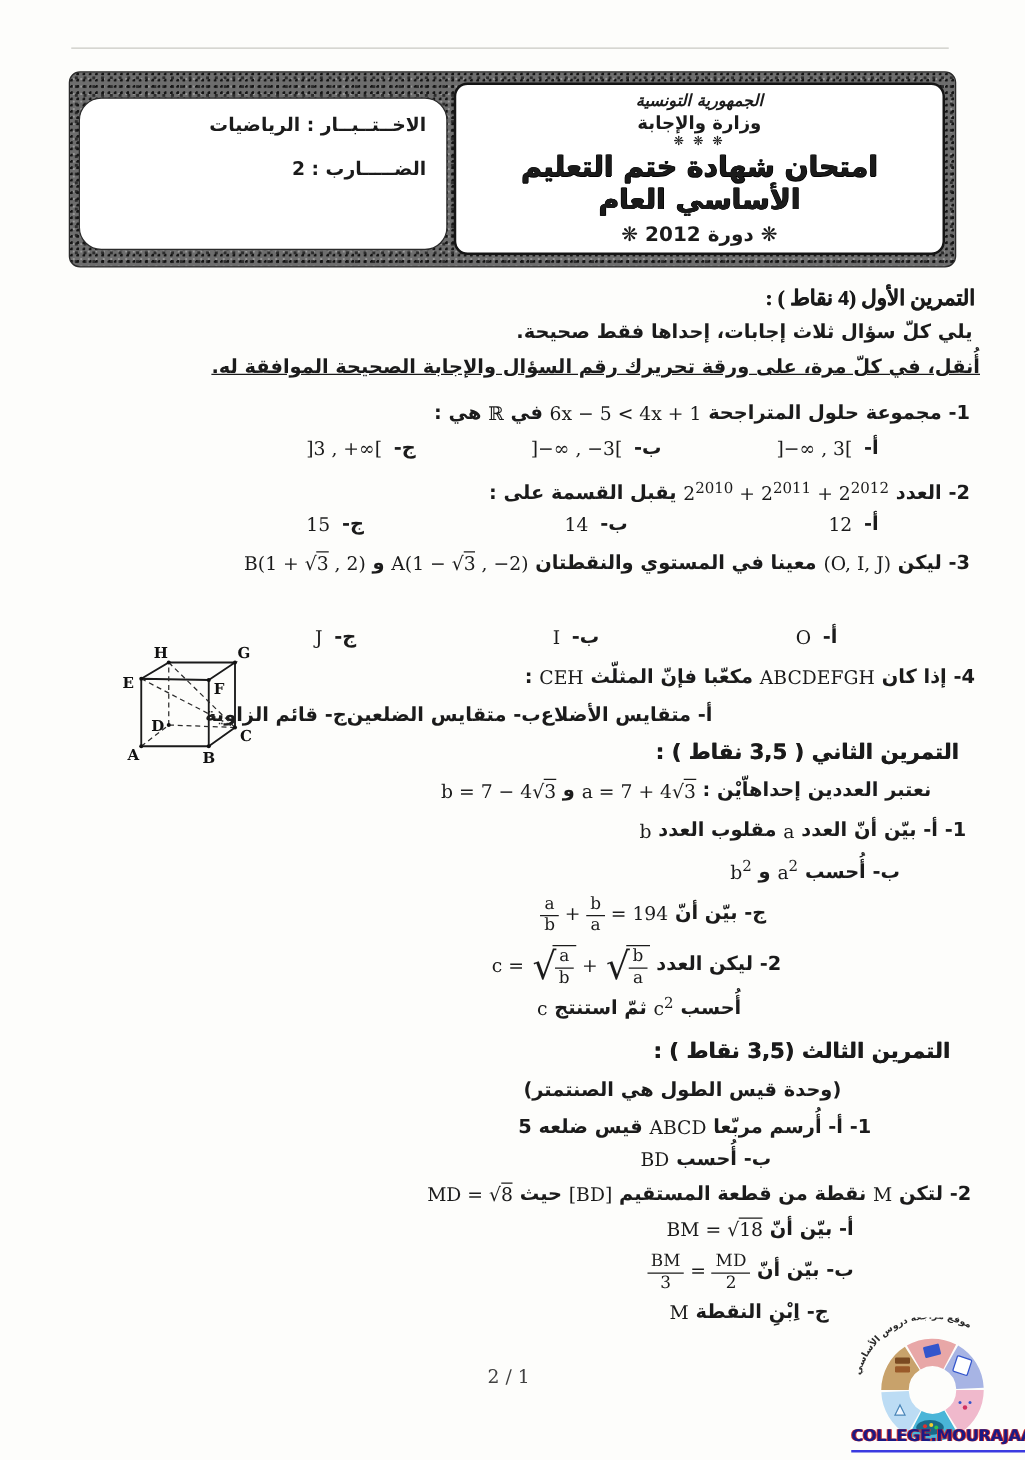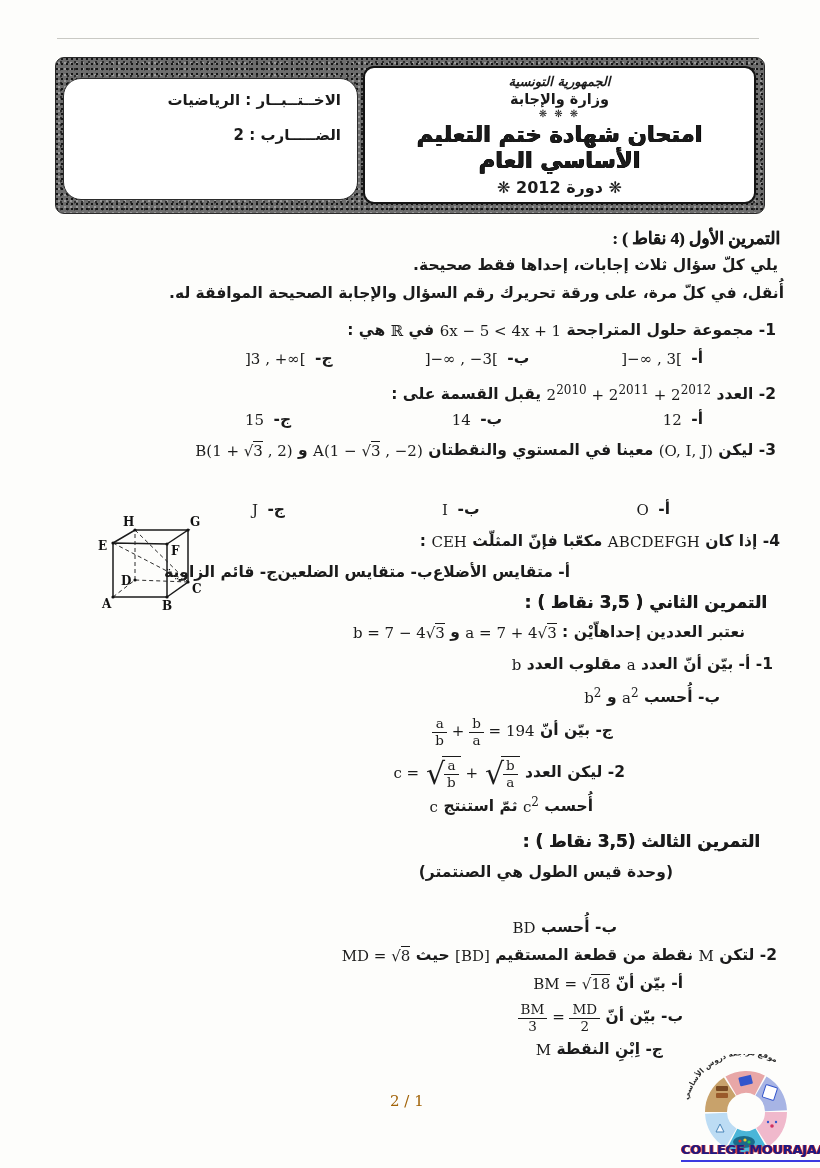--- a/index.html
+++ b/index.html
@@ -66,21 +66,21 @@
            vertical-align:middle;padding:1px 2px 0 2px;}
   .bigsqrt{font-size:30px;font-weight:normal;vertical-align:middle;
            font-family:"DejaVu Serif", serif;margin-left:2px;margin-right:-3px;}
 
   
   .cube{position:absolute;left:85px;top:500px;}
   .cube text{font-family:"DejaVu Serif", serif;font-weight:bold;font-size:12px;fill:#111;}
 
   
   .page-number{position:absolute;left:390px;top:1092px;
-    font-family:"DejaVu Serif", serif;font-size:15px;color:#a16207;direction:ltr;}
+    font-family:"DejaVu Serif", serif;font-size:15px;color:#404040;direction:ltr;}
   .logo{position:absolute;left:680px;top:1054px;}
   .site-link{
     position:absolute;left:681px;top:1142px;width:139px;
     font-size:13px;font-weight:bold;letter-spacing:-0.3px;white-space:nowrap;
     color:#1a1a85;text-shadow:0.8px 0 0 #d03030,-0.8px 0 0 #d03030;
     border-bottom:2.5px solid #3a3ae0;padding-bottom:3px;direction:ltr;
   }
 </style>
 </head>
 <body>
@@ -97,21 +97,21 @@
       <div class="session">❋  دورة 2012  ❋</div>
     </div>
     <div class="box-left">
       <div class="info-line">الاخــتــبــار : الرياضيات</div>
       <div class="info-line">الضـــــارب : 2</div>
     </div>
   </div>
 
   <div class="line t-title" style="top:228px;right:40px;font-family:Liberation Serif, serif;">التمرين الأول (4 نقاط ) :</div>
   <div class="line" style="top:256px;right:42px;">يلي كلّ سؤال ثلاث إجابات، إحداها فقط صحيحة.</div>
-  <div class="line" style="top:284px;right:36px;">أُنقل، في كلّ مرة، على ورقة تحريرك رقم السؤال والإجابة الصحيحة الموافقة له.</div>
+  <div class="line" style="top:284px;right:36px;text-decoration:underline;">أُنقل، في كلّ مرة، على ورقة تحريرك رقم السؤال والإجابة الصحيحة الموافقة له.</div>
 
   <div class="line" style="top:321px;right:44px;">
     <span>1- مجموعة حلول المتراجحة</span>
     <span class="m">6x − 5 &lt; 4x + 1</span>
     <span>في</span>
     <span class="m">ℝ</span>
     <span>هي :</span>
   </div>
   <div class="answers" style="top:349px;left:245px;width:458px;">
     <span class="ans"><span>أ-</span> <span class="m">]−∞ , 3[</span></span>
@@ -237,20 +237,25 @@
   <div class="line" style="top:795px;right:227px;">
     <span>أُحسب</span>
     <span class="m"><span>c</span><sup>2</sup></span>
     <span>ثمّ استنتج</span>
     <span class="m">c</span>
   </div>
 
   <div class="line t-title" style="top:831px;right:60px;">التمرين الثالث (3,5 نقاط ) :</div>
   <div class="line" style="top:863px;right:147px;">(وحدة قيس الطول هي الصنتمتر)</div>
 
+  <div class="line" style="top:892px;right:123px;">
+    <span>1- أ- أُرسم مربّعا</span>
+    <span class="m">ABCD</span>
+    <span>قيس ضلعه 5</span>
+  </div>
 
   <div class="line" style="top:918px;right:203px;">
     <span>ب- أُحسب</span>
     <span class="m">BD</span>
   </div>
 
   <div class="line" style="top:946px;right:43px;">
     <span>2- لتكن</span>
     <span class="m">M</span>
     <span>نقطة من قطعة المستقيم</span>

